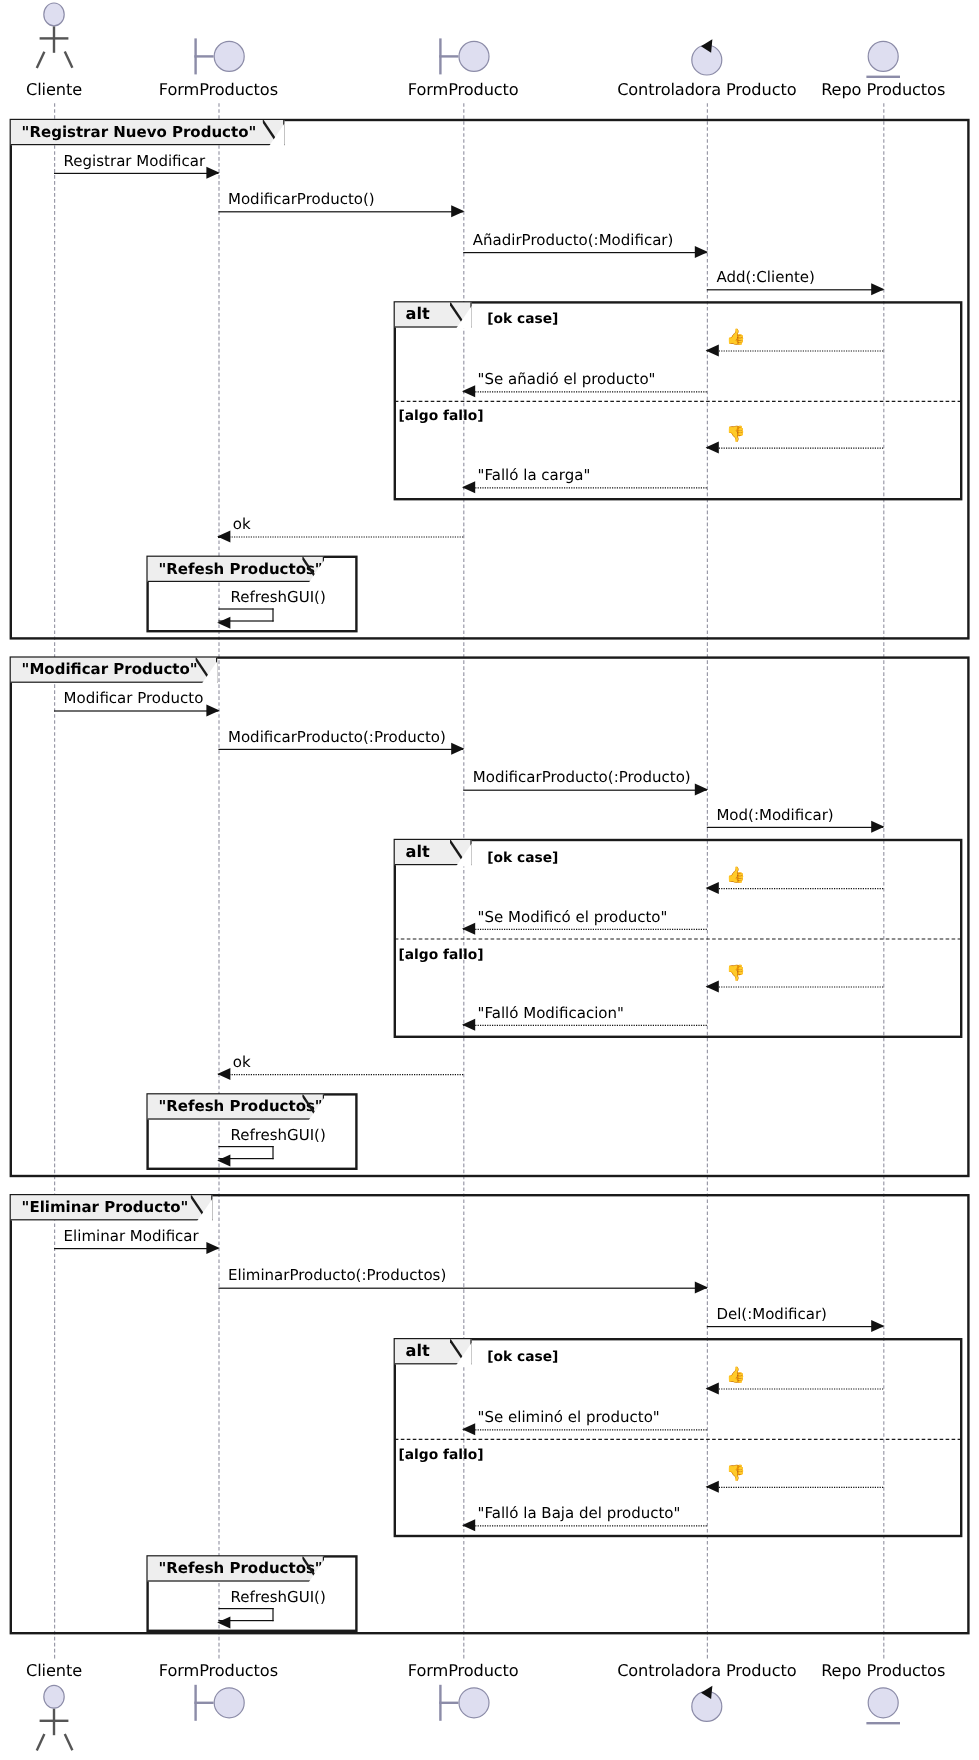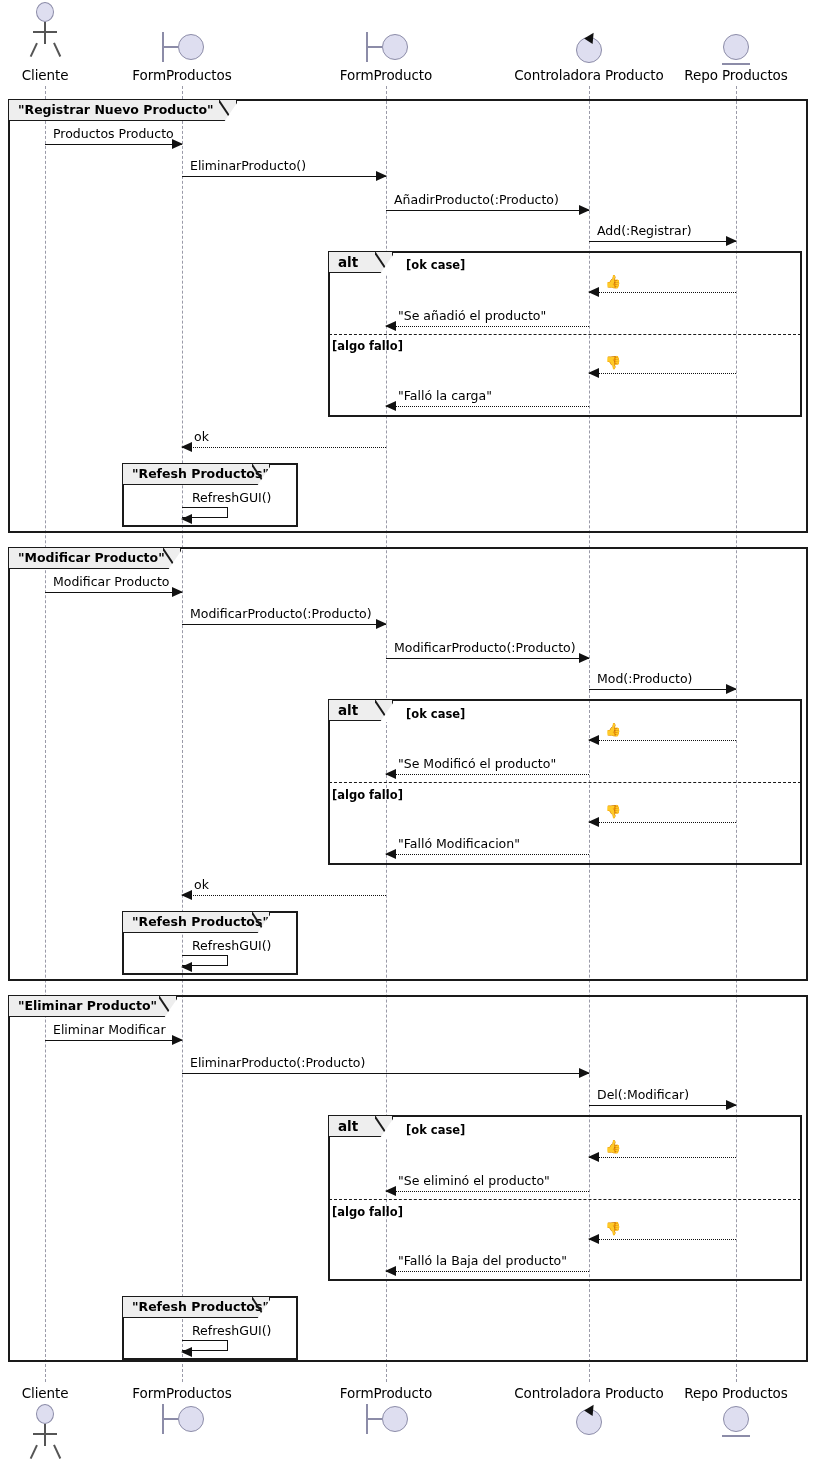--- a/index.html
+++ b/index.html
@@ -201,39 +201,39 @@
 
   <div class="frame dbl" style="left:8px;top:99px;width:800px;height:434px;"></div>
   <div class="frame-label" style="left:9px;top:100px;width:228px;height:21px;">
     <span>"Registrar Nuevo Producto"</span>
     <span class="cutline"></span>
   </div>
 
   <div class="msg solid" style="left:45px;top:144px;width:137px;">
     <div class="line"></div>
       <div class="arrowhead right"></div>
-    <div class="msg-label lr">Productos Producto</div>
+    <div class="msg-label lr">Registrar Modificar</div>
   </div>
 
   <div class="msg solid" style="left:182px;top:176px;width:204px;">
     <div class="line"></div>
       <div class="arrowhead right"></div>
-    <div class="msg-label lr">EliminarProducto()</div>
+    <div class="msg-label lr">ModificarProducto()</div>
   </div>
 
   <div class="msg solid" style="left:386px;top:210px;width:203px;">
     <div class="line"></div>
       <div class="arrowhead right"></div>
-    <div class="msg-label lr">AñadirProducto(:Producto)</div>
+    <div class="msg-label lr">AñadirProducto(:Modificar)</div>
   </div>
 
   <div class="msg solid" style="left:589px;top:241px;width:147px;">
     <div class="line"></div>
       <div class="arrowhead right"></div>
-    <div class="msg-label lr">Add(:Registrar)</div>
+    <div class="msg-label lr">Add(:Cliente)</div>
   </div>
 
   <div class="frame dbl" style="left:328px;top:251px;width:474px;height:166px;"></div>
   <div class="frame-label alt-label" style="left:329px;top:252px;width:64px;height:21px;">
     <span>alt</span>
     <span class="cutline"></span>
   </div>
   <div class="guard" style="left:406px;top:258px;">[ok case]</div>
 
   <div class="msg dotted" style="left:589px;top:292px;width:147px;">
@@ -297,21 +297,21 @@
     <div class="msg-label lr">ModificarProducto(:Producto)</div>
   </div>
   <div class="msg solid" style="left:386px;top:658px;width:203px;">
     <div class="line"></div>
       <div class="arrowhead right"></div>
     <div class="msg-label lr">ModificarProducto(:Producto)</div>
   </div>
   <div class="msg solid" style="left:589px;top:689px;width:147px;">
     <div class="line"></div>
       <div class="arrowhead right"></div>
-    <div class="msg-label lr">Mod(:Producto)</div>
+    <div class="msg-label lr">Mod(:Modificar)</div>
   </div>
 
   <div class="frame dbl" style="left:328px;top:699px;width:474px;height:166px;"></div>
   <div class="frame-label alt-label" style="left:329px;top:700px;width:64px;height:21px;">
     <span>alt</span>
     <span class="cutline"></span>
   </div>
   <div class="guard" style="left:406px;top:707px;">[ok case]</div>
 
   <div class="msg dotted" style="left:589px;top:740px;width:147px;">
@@ -365,21 +365,21 @@
   </div>
 
   <div class="msg solid" style="left:45px;top:1040px;width:137px;">
     <div class="line"></div>
       <div class="arrowhead right"></div>
     <div class="msg-label lr">Eliminar Modificar</div>
   </div>
   <div class="msg solid" style="left:182px;top:1073px;width:407px;">
     <div class="line"></div>
       <div class="arrowhead right"></div>
-    <div class="msg-label lr">EliminarProducto(:Producto)</div>
+    <div class="msg-label lr">EliminarProducto(:Productos)</div>
   </div>
   <div class="msg solid" style="left:589px;top:1105px;width:147px;">
     <div class="line"></div>
       <div class="arrowhead right"></div>
     <div class="msg-label lr">Del(:Modificar)</div>
   </div>
 
   <div class="frame dbl" style="left:328px;top:1115px;width:474px;height:166px;"></div>
   <div class="frame-label alt-label" style="left:329px;top:1116px;width:64px;height:21px;">
     <span>alt</span>

